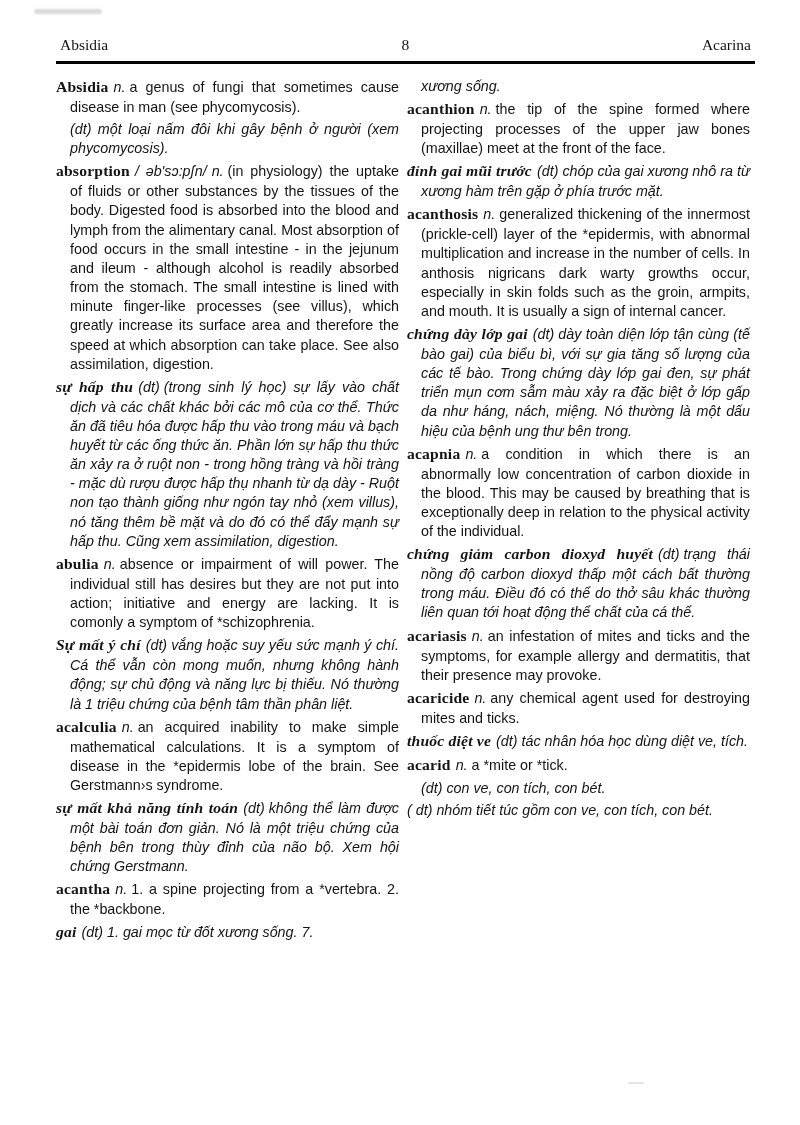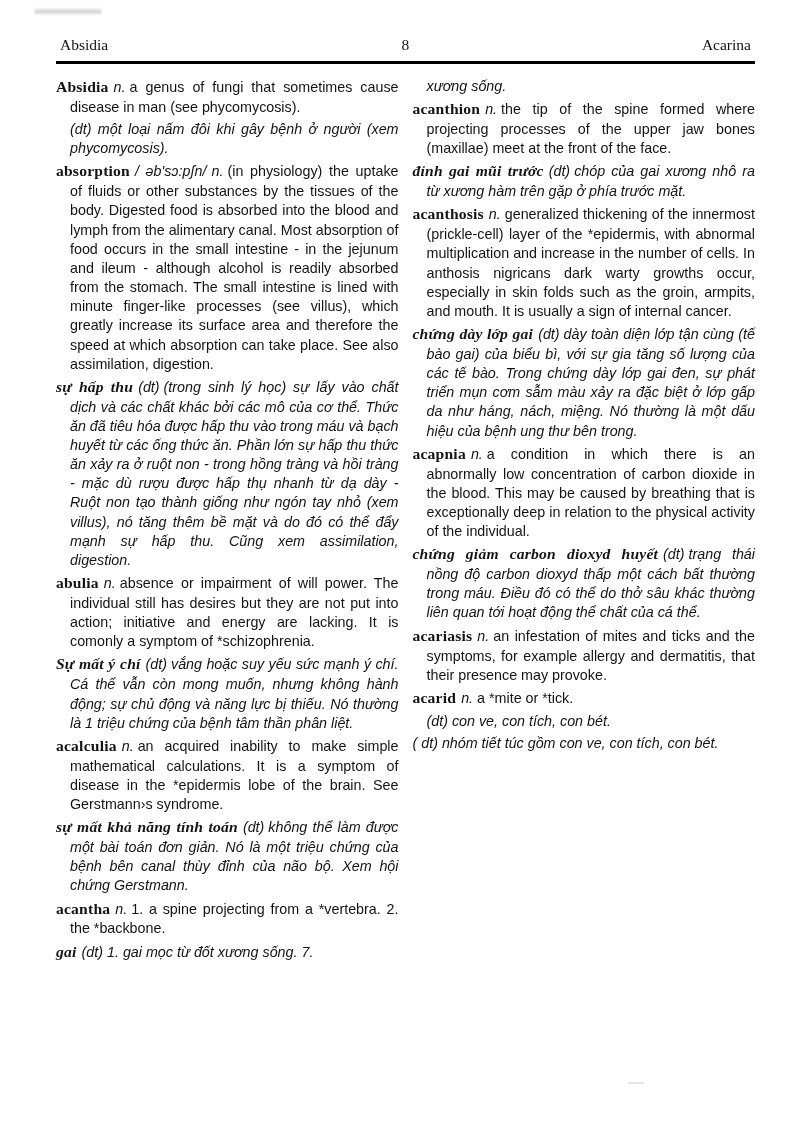--- a/index.html
+++ b/index.html
@@ -13,21 +13,21 @@
   .smudge{position:absolute;left:34px;top:9px;width:68px;height:5px;background:#d9d9d9;border-radius:3px;filter:blur(1px);}
   .mark-bottom{position:absolute;left:628px;top:1082px;width:16px;height:2px;background:#e4e4e4;}
   .running{
     display:flex;align-items:baseline;
     font-family:"Liberation Serif",serif;font-size:15.5px;
     padding:12px 4px 7px 4px;border-bottom:3px solid #000;
   }
   .running .lft{flex:1;text-align:left;}
   .running .ctr{flex:1;text-align:center;}
   .running .rgt{flex:1;text-align:right;}
-  .columns{display:flex;gap:14px;margin-top:13px;}
+  .columns{display:flex;gap:8px;margin-top:13px;}
   .col{width:343px;}
   p.entry{
     margin:0 0 3px 0;
     font-size:14.3px;line-height:1.34;
     text-align:justify;
     padding-left:14px;text-indent:-14px;
   }
   p.entry.sub{padding-left:14px;text-indent:0;}
   .hw{
     font-family:"Liberation Serif",serif;font-weight:700;
@@ -61,21 +61,21 @@
       <p class="entry en"><b class="hw">absorption</b><span class="pron">/ əb'sɔ:pʃn/</span><i class="pos">n.</i><span>(in physiology) the uptake of fluids or other substances by the tissues of the body. Digested food is absorbed into the blood and lymph from the alimentary canal. Most absorption of food occurs in the small intestine - in the jejunum and ileum - although alcohol is readily absorbed from the stomach. The small intestine is lined with minute finger-like processes (see villus), which greatly increase its surface area and therefore the speed at which absorption can take place. See also assimilation, digestion.</span></p>
 
       <p class="entry vi"><b class="hw">sự hấp thu</b><i class="pos">(dt)</i><span>(trong sinh lý học) sự lấy vào chất dịch và các chất khác bởi các mô của cơ thể. Thức ăn đã tiêu hóa được hấp thu vào trong máu và bạch huyết từ các ống thức ăn. Phần lớn sự hấp thu thức ăn xảy ra ở ruột non - trong hồng tràng và hồi tràng - mặc dù rượu được hấp thụ nhanh từ dạ dày - Ruột non tạo thành giống như ngón tay nhỏ (xem villus), nó tăng thêm bề mặt và do đó có thể đẩy mạnh sự hấp thu. Cũng xem assimilation, digestion.</span></p>
 
       <p class="entry en"><b class="hw">abulia</b><i class="pos">n.</i><span>absence or impairment of will power. The individual still has desires but they are not put into action; initiative and energy are lacking. It is comonly a symptom of *schizophrenia.</span></p>
 
       <p class="entry vi"><b class="hw">Sự mất ý chí</b><i class="pos">(dt)</i><span>vắng hoặc suy yếu sức mạnh ý chí. Cá thể vẫn còn mong muốn, nhưng không hành động; sự chủ động và năng lực bị thiếu. Nó thường là 1 triệu chứng của bệnh tâm thần phân liệt.</span></p>
 
       <p class="entry en"><b class="hw">acalculia</b><i class="pos">n.</i><span>an acquired inability to make simple mathematical calculations. It is a symptom of disease in the *epidermis lobe of the brain. See Gerstmann›s syndrome.</span></p>
 
-      <p class="entry vi"><b class="hw">sự mất khả năng tính toán</b><i class="pos">(dt)</i><span>không thể làm được một bài toán đơn giản. Nó là một triệu chứng của bệnh bên canal thùy đỉnh của não bộ. Xem hội chứng Gerstmann.</span></p>
+      <p class="entry vi"><b class="hw">sự mất khả năng tính toán</b><i class="pos">(dt)</i><span>không thể làm được một bài toán đơn giản. Nó là một triệu chứng của bệnh bên trong thùy đỉnh của não bộ. Xem hội chứng Gerstmann.</span></p>
 
       <p class="entry en"><b class="hw">acantha</b><i class="pos">n.</i><span>1. a spine projecting from a *vertebra. 2. the *backbone.</span></p>
 
       <p class="entry vi"><b class="hw">gai</b><i class="pos">(dt)</i><span>1. gai mọc từ đốt xương sống. 7.</span></p>
 
     </div>
     <div class="col">
 
       <p class="entry vi sub"><span>xương sống.</span></p>
 
@@ -87,21 +87,23 @@
 
       <p class="entry vi"><b class="hw">chứng dày lớp gai</b><i class="pos">(dt)</i><span>dày toàn diện lớp tận cùng (tế bào gai) của biểu bì, với sự gia tăng số lượng của các tế bào. Trong chứng dày lớp gai đen, sự phát triển mụn cơm sẫm màu xảy ra đặc biệt ở lớp gấp da như háng, nách, miệng. Nó thường là một dấu hiệu của bệnh ung thư bên trong.</span></p>
 
       <p class="entry en"><b class="hw">acapnia</b><i class="pos">n.</i><span>a condition in which there is an abnormally low concentration of carbon dioxide in the blood. This may be caused by breathing that is exceptionally deep in relation to the physical activity of the individual.</span></p>
 
       <p class="entry vi"><b class="hw">chứng giảm carbon dioxyd huyết</b><i class="pos">(dt)</i><span>trạng thái nồng độ carbon dioxyd thấp một cách bất thường trong máu. Điều đó có thể do thở sâu khác thường liên quan tới hoạt động thể chất của cá thể.</span></p>
 
       <p class="entry en"><b class="hw">acariasis</b><i class="pos">n.</i><span>an infestation of mites and ticks and the symptoms, for example allergy and dermatitis, that their presence may provoke.</span></p>
 
 
+      <p class="entry en"><b class="hw">acaricide</b><i class="pos">n.</i><span>any chemical agent used for destroying mites and ticks.</span></p>
 
+      <p class="entry vi"><b class="hw">thuốc diệt ve</b><i class="pos">(dt)</i><span>tác nhân hóa học dùng diệt ve, tích.</span></p>
 
       <p class="entry en"><b class="hw">acarid</b><i class="pos">n.</i><span>a *mite or *tick.</span></p>
 
       <p class="entry vi sub"><span>(dt) con ve, con tích, con bét.</span></p>
 
 
       <p class="entry vi"><span>( dt) nhóm tiết túc gồm con ve, con tích, con bét.</span></p>
 
     </div>
   </div>

